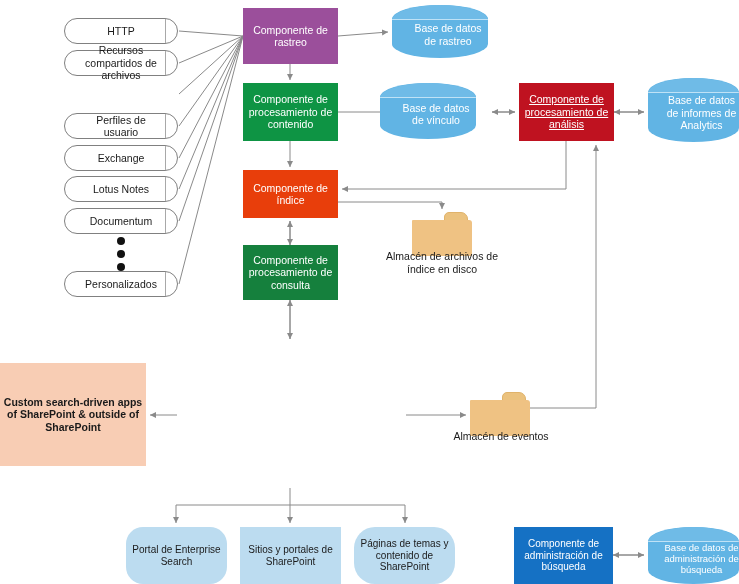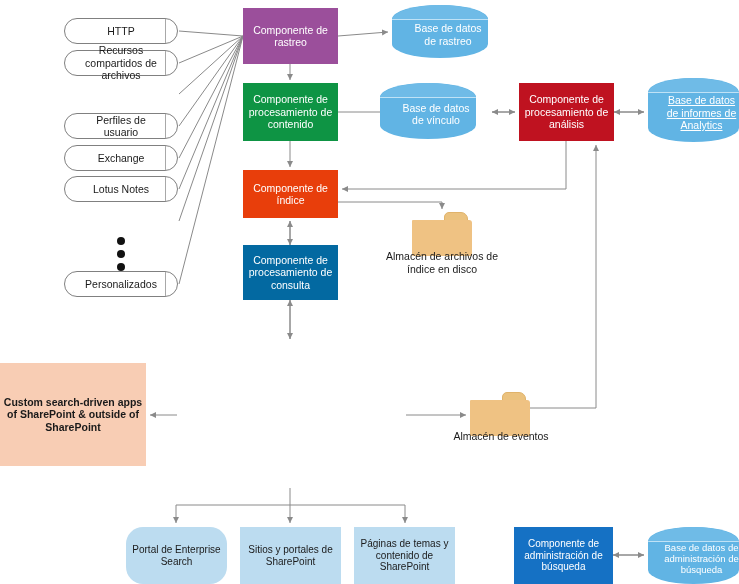--- a/index.html
+++ b/index.html
@@ -27,50 +27,50 @@
     border-left:1px solid #a8a8a8;border-radius:0 13px 13px 0;
     box-sizing:border-box;
   }
   .src .lbl{position:relative;z-index:2;padding:0 14px;}
 
   
   .proc{color:#ffffff;font-size:10.5px;}
   .proc-crawl{left:243px;top:8px;width:95px;height:56px;background:#9B4F9B;}
   .proc-content{left:243px;top:83px;width:95px;height:58px;background:#0E9444;}
   .proc-index{left:243px;top:170px;width:95px;height:48px;background:#E83E0B;}
-  .proc-query{left:243px;top:245px;width:95px;height:55px;background:#0369a1;}
-  .proc-analysis{left:519px;top:83px;width:95px;height:58px;background:#BF1220;}
+  .proc-query{left:243px;top:245px;width:95px;height:55px;background:#15803d;}
+  .proc-analysis{left:519px;top:83px;width:95px;height:58px;background:#BF1220;text-decoration:underline;}
   .proc-admin{left:514px;top:527px;width:99px;height:57px;background:#1571C4;
                font-size:10px;}
 
   
   .db{
     color:#ffffff;font-size:10.5px;
     background:#61B4E4;
     border-radius:50% / 14px;
     position:absolute;box-sizing:border-box;
     display:flex;align-items:center;justify-content:center;text-align:center;
     line-height:1.18;
   }
   .db::before{
     content:"";position:absolute;left:0;right:0;top:0;height:14px;
     border-bottom:1px solid #bfe2f6;border-radius:50%/100% 100% 0 0;
     background:#6fbbe7;
   }
   .db .lbl{position:relative;z-index:2;padding-top:6px;padding-left:16px;}
   .db-crawl{left:392px;top:5px;width:96px;height:53px;}
   .db-link{left:380px;top:83px;width:96px;height:56px;}
-  .db-analytics{left:648px;top:78px;width:91px;height:64px;text-decoration:underline;}
+  .db-analytics{left:648px;top:78px;width:91px;height:64px;}
   .db-admin{left:648px;top:527px;width:91px;height:57px;font-size:9.5px;}
 
   
   .lb{background:#BCDCF0;color:#1a1a1a;font-size:10px;}
   .lb-portal{left:126px;top:527px;width:101px;height:57px;border-radius:17px;}
   .lb-sites{left:240px;top:527px;width:101px;height:57px;}
-  .lb-pages{left:354px;top:527px;width:101px;height:57px;}
+  .lb-pages{left:354px;top:527px;width:101px;height:57px;border-radius:21px;}
 
   
   .custom{left:0px;top:363px;width:146px;height:103px;
           background:#F8CDB4;color:#1a1a1a;font-size:10.5px;font-weight:bold;}
 
   
   .frontend{left:177px;top:342px;width:229px;height:146px;background:#969696;}
   .fe-title{position:absolute;left:0;top:4px;width:100%;text-align:center;
             color:#1a1a1a;font-size:10.5px;}
   .fe-panel{position:absolute;top:24px;height:108px;display:flex;align-items:center;
@@ -173,20 +173,23 @@
   </div>
   <div class="node src" style="top:113px">
     <span class="lbl">Perfiles de usuario</span>
   </div>
   <div class="node src" style="top:145px">
     <span class="lbl">Exchange</span>
   </div>
   <div class="node src" style="top:176px">
     <span class="lbl">Lotus Notes</span>
   </div>
+  <div class="node src" style="top:208px">
+    <span class="lbl">Documentum</span>
+  </div>
   <div class="dots">
     <i></i>
       <i></i>
       <i></i>
   </div>
   <div class="node src" style="top:271px">
     <span class="lbl">Personalizados</span>
   </div>
 
   <div class="node proc proc-crawl">

